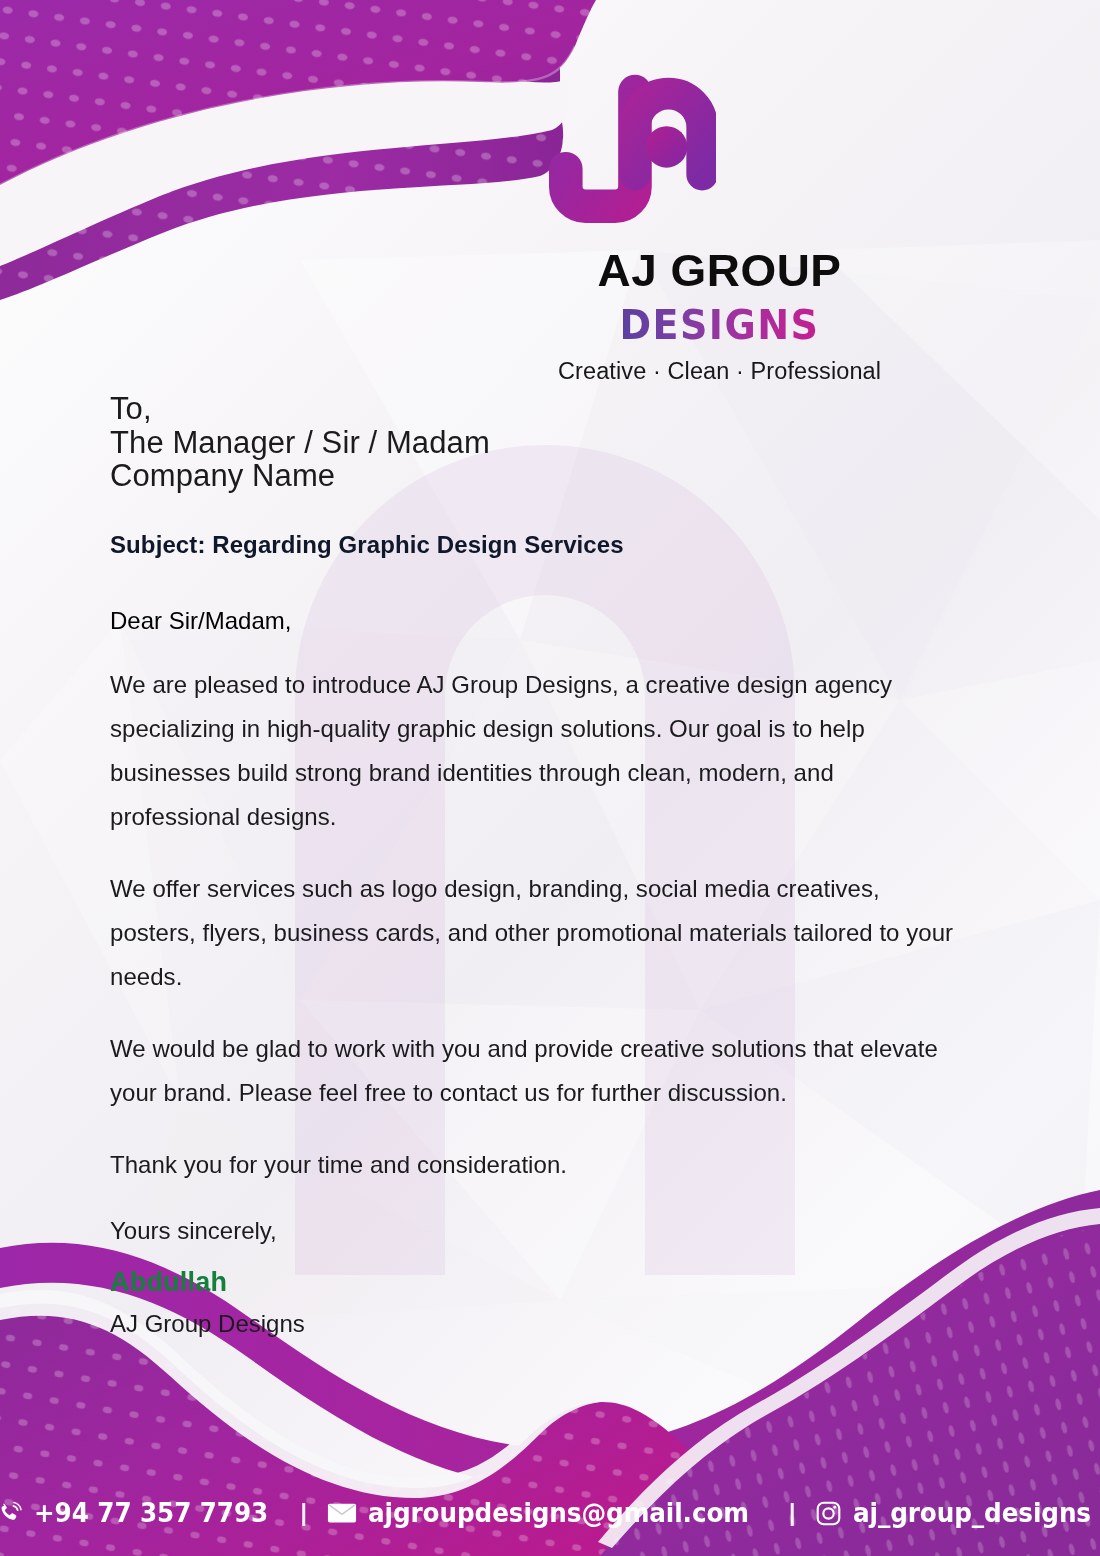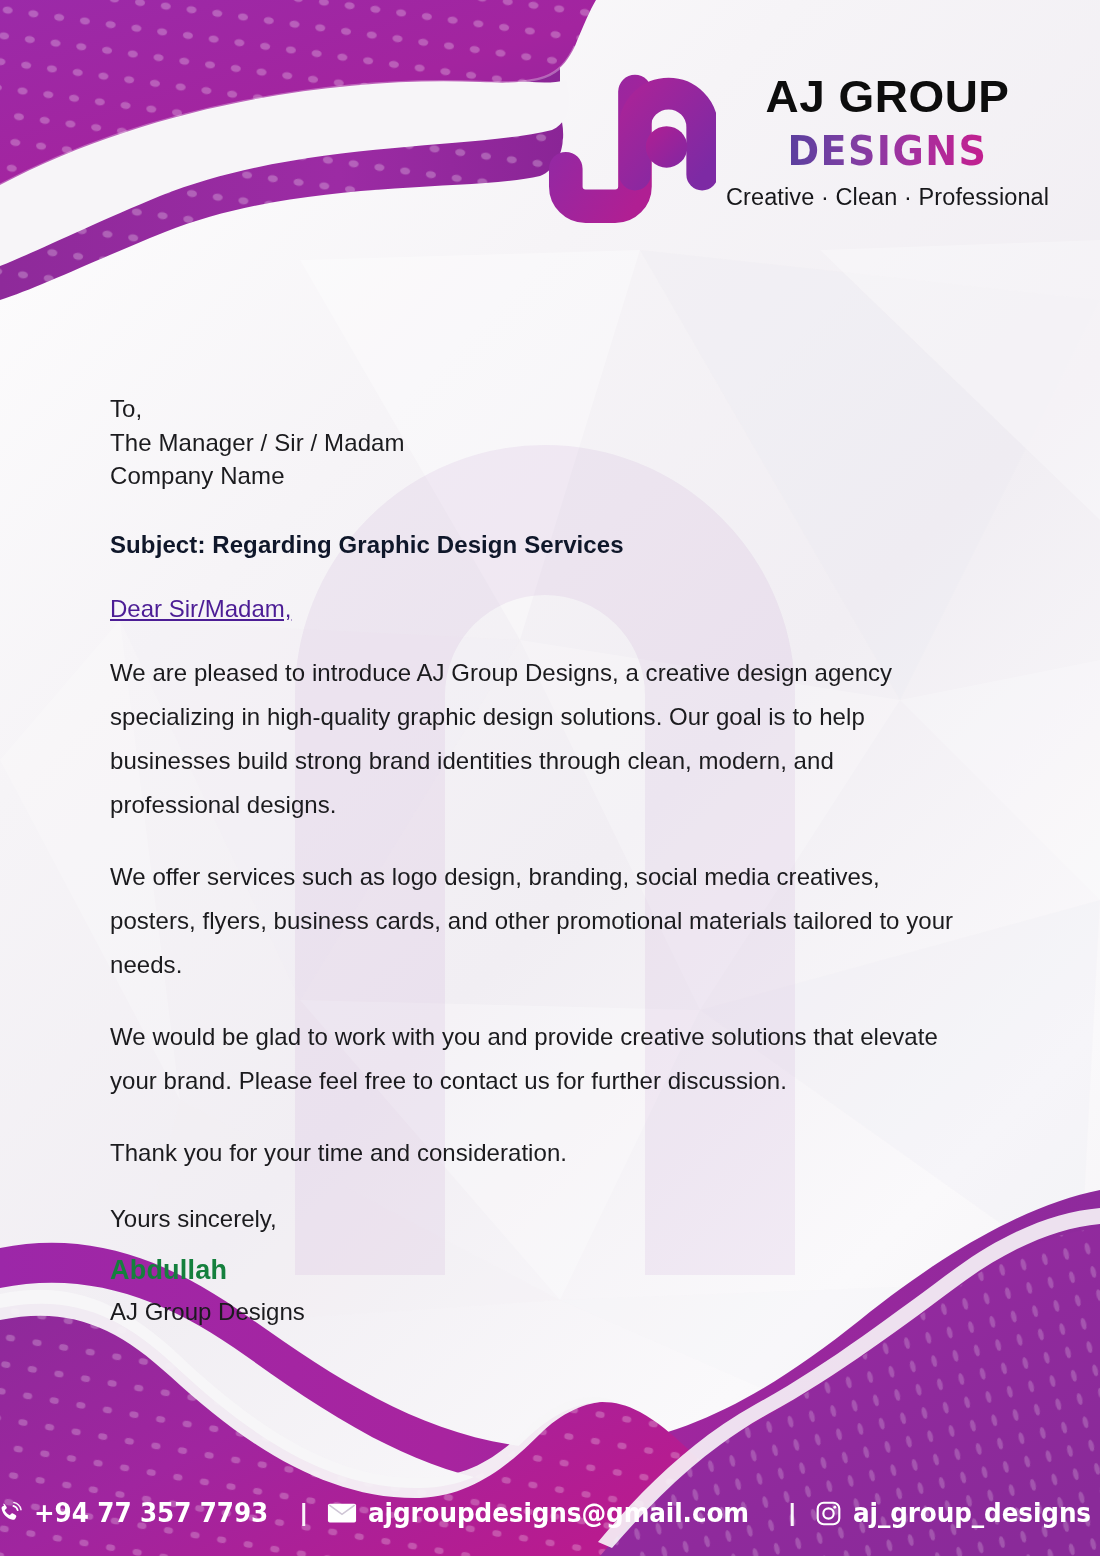--- a/index.html
+++ b/index.html
@@ -44,20 +44,21 @@
 
   
   .header {
     position: absolute;
     left: 548px;
     top: 52px;
     width: 505px;
     height: 190px;
     display: flex;
     align-items: flex-start;
+    flex-direction: column;
   }
   .logo-mark {
     width: 168px;
     height: 168px;
     flex: 0 0 168px;
     margin-top: 6px;
   }
   .logo-text {
     margin-left: 10px;
     padding-top: 22px;
@@ -117,37 +118,36 @@
   }
 
   
   .letter {
     position: absolute;
     left: 110px;
     top: 392px;
     width: 845px;
   }
   .addr-line {
-    font-size: 24px;
+    font-size: 31px;
     line-height: 33.5px;
     color: #1b1b1e;
     letter-spacing: 0.1px;
   }
   .subject {
     margin-top: 38px;
     font-size: 24px;
     font-weight: bold;
     color: #0f172a;
     letter-spacing: 0.1px;
   }
   .salutation {
-    margin-top: 36px;
+    margin-top: 48px;
     font-size: 24px;
-    color: #4c1d95;
-    text-decoration: underline;
+    color: #000000;
   }
   .para {
     margin-top: 28px;
     font-size: 24px;
     line-height: 44px;
     color: #1b1b1e;
     letter-spacing: 0.05px;
   }
   .closing {
     margin-top: 30px;

